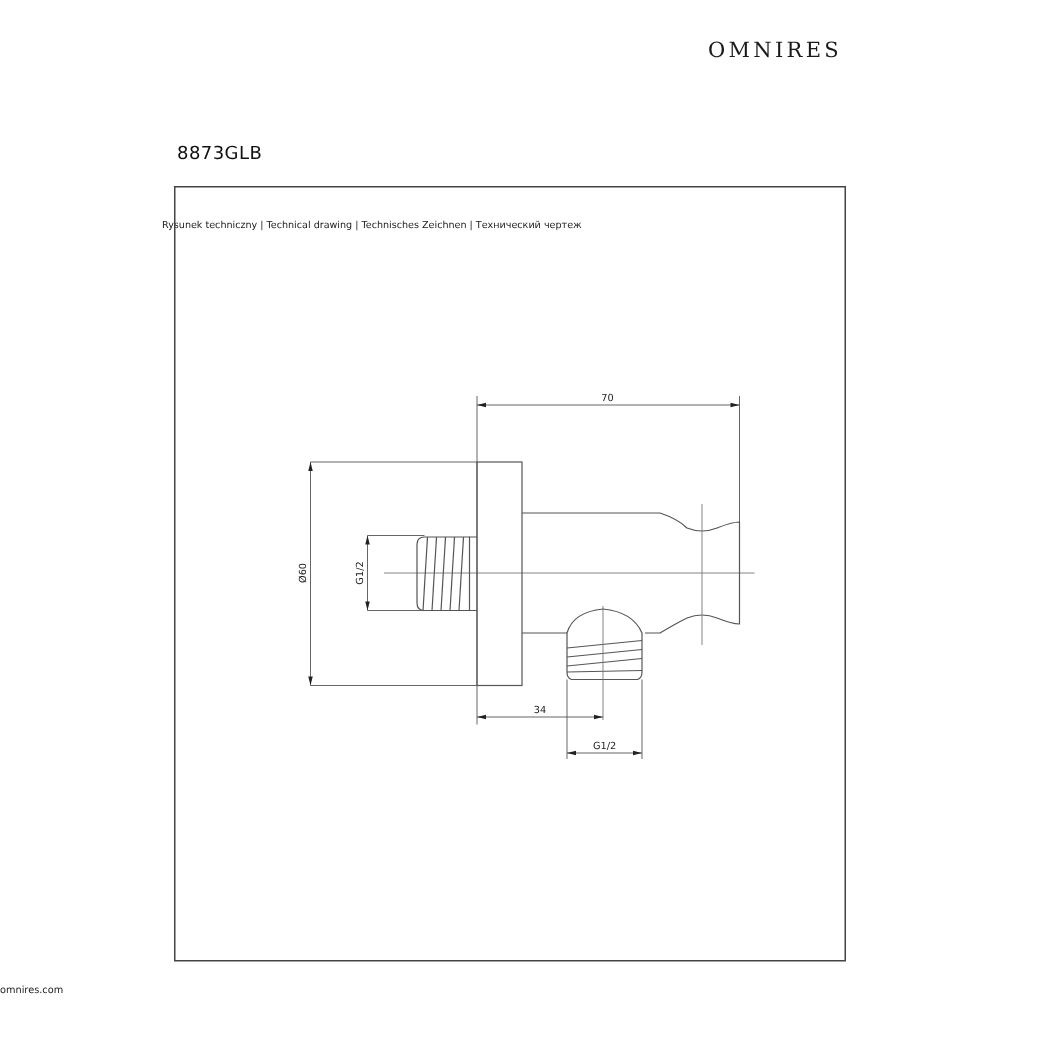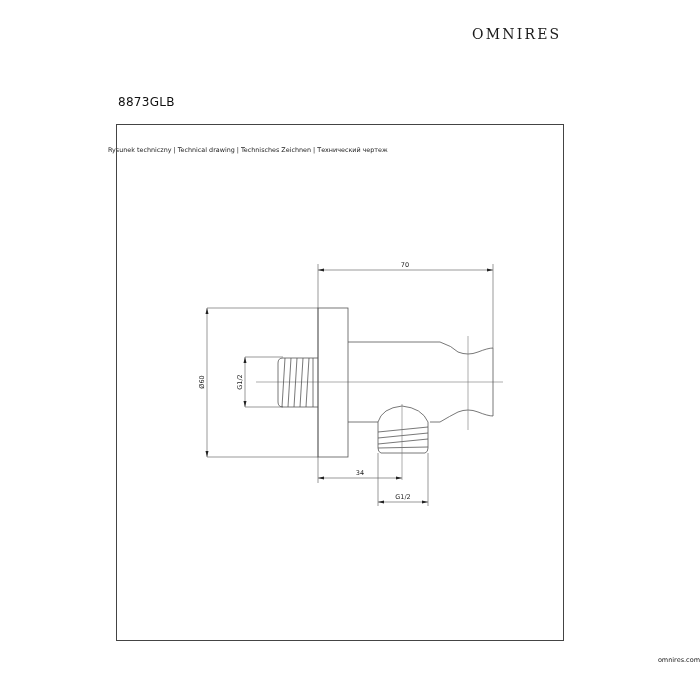--- a/index.html
+++ b/index.html
@@ -2,21 +2,21 @@
 <html><head>
   <meta charset="utf-8">
   <style>
     html, body { margin: 0; padding: 0; background: #ffffff; }
     body { width: 700px; height: 700px; position: relative; overflow: hidden; font-family: "Liberation Sans", sans-serif; color: #111; }
     .brand { position: absolute; left: 472px; top: 26px; font-family: "DejaVu Serif", serif; font-size: 14px; letter-spacing: 2.2px; color: #1a1a1a; }
     .code { position: absolute; left: 118px; top: 95px; font-size: 12px; font-family: "DejaVu Sans", sans-serif; letter-spacing: 0.3px; color: #111; }
     .subtitle { position: absolute; left: 108px; top: 112px; font-size: 6.4px; font-family: "DejaVu Sans", sans-serif; color: #222; white-space: nowrap; margin-top: 34px; }
     .frame { position: absolute; left: 116px; top: 124px; width: 448px; height: 517px; border: 1.2px solid #444; box-sizing: border-box; }
     .drawing { position: absolute; left: 0; top: 0; width: 700px; height: 700px; }
-    .footer { position: absolute; left: 0; width: 700px; top: 656px; text-align: right; font-size: 6.5px; font-family: "DejaVu Sans", sans-serif; color: #222; }
+    .footer { position: absolute; left: 0; width: 700px; top: 656px; text-align: left; font-size: 6.5px; font-family: "DejaVu Sans", sans-serif; color: #222; }
     .dimtxt { font-family: "DejaVu Sans", sans-serif; font-size: 6.5px; fill: #222; }
   </style>
 </head>
 <body>
 
 <div class="brand">OMNIRES</div>
 <div class="code">8873GLB</div>
 <div class="subtitle">Rysunek techniczny | Technical drawing | Technisches Zeichnen | Технический чертеж</div>
 
 <div class="frame"></div>

